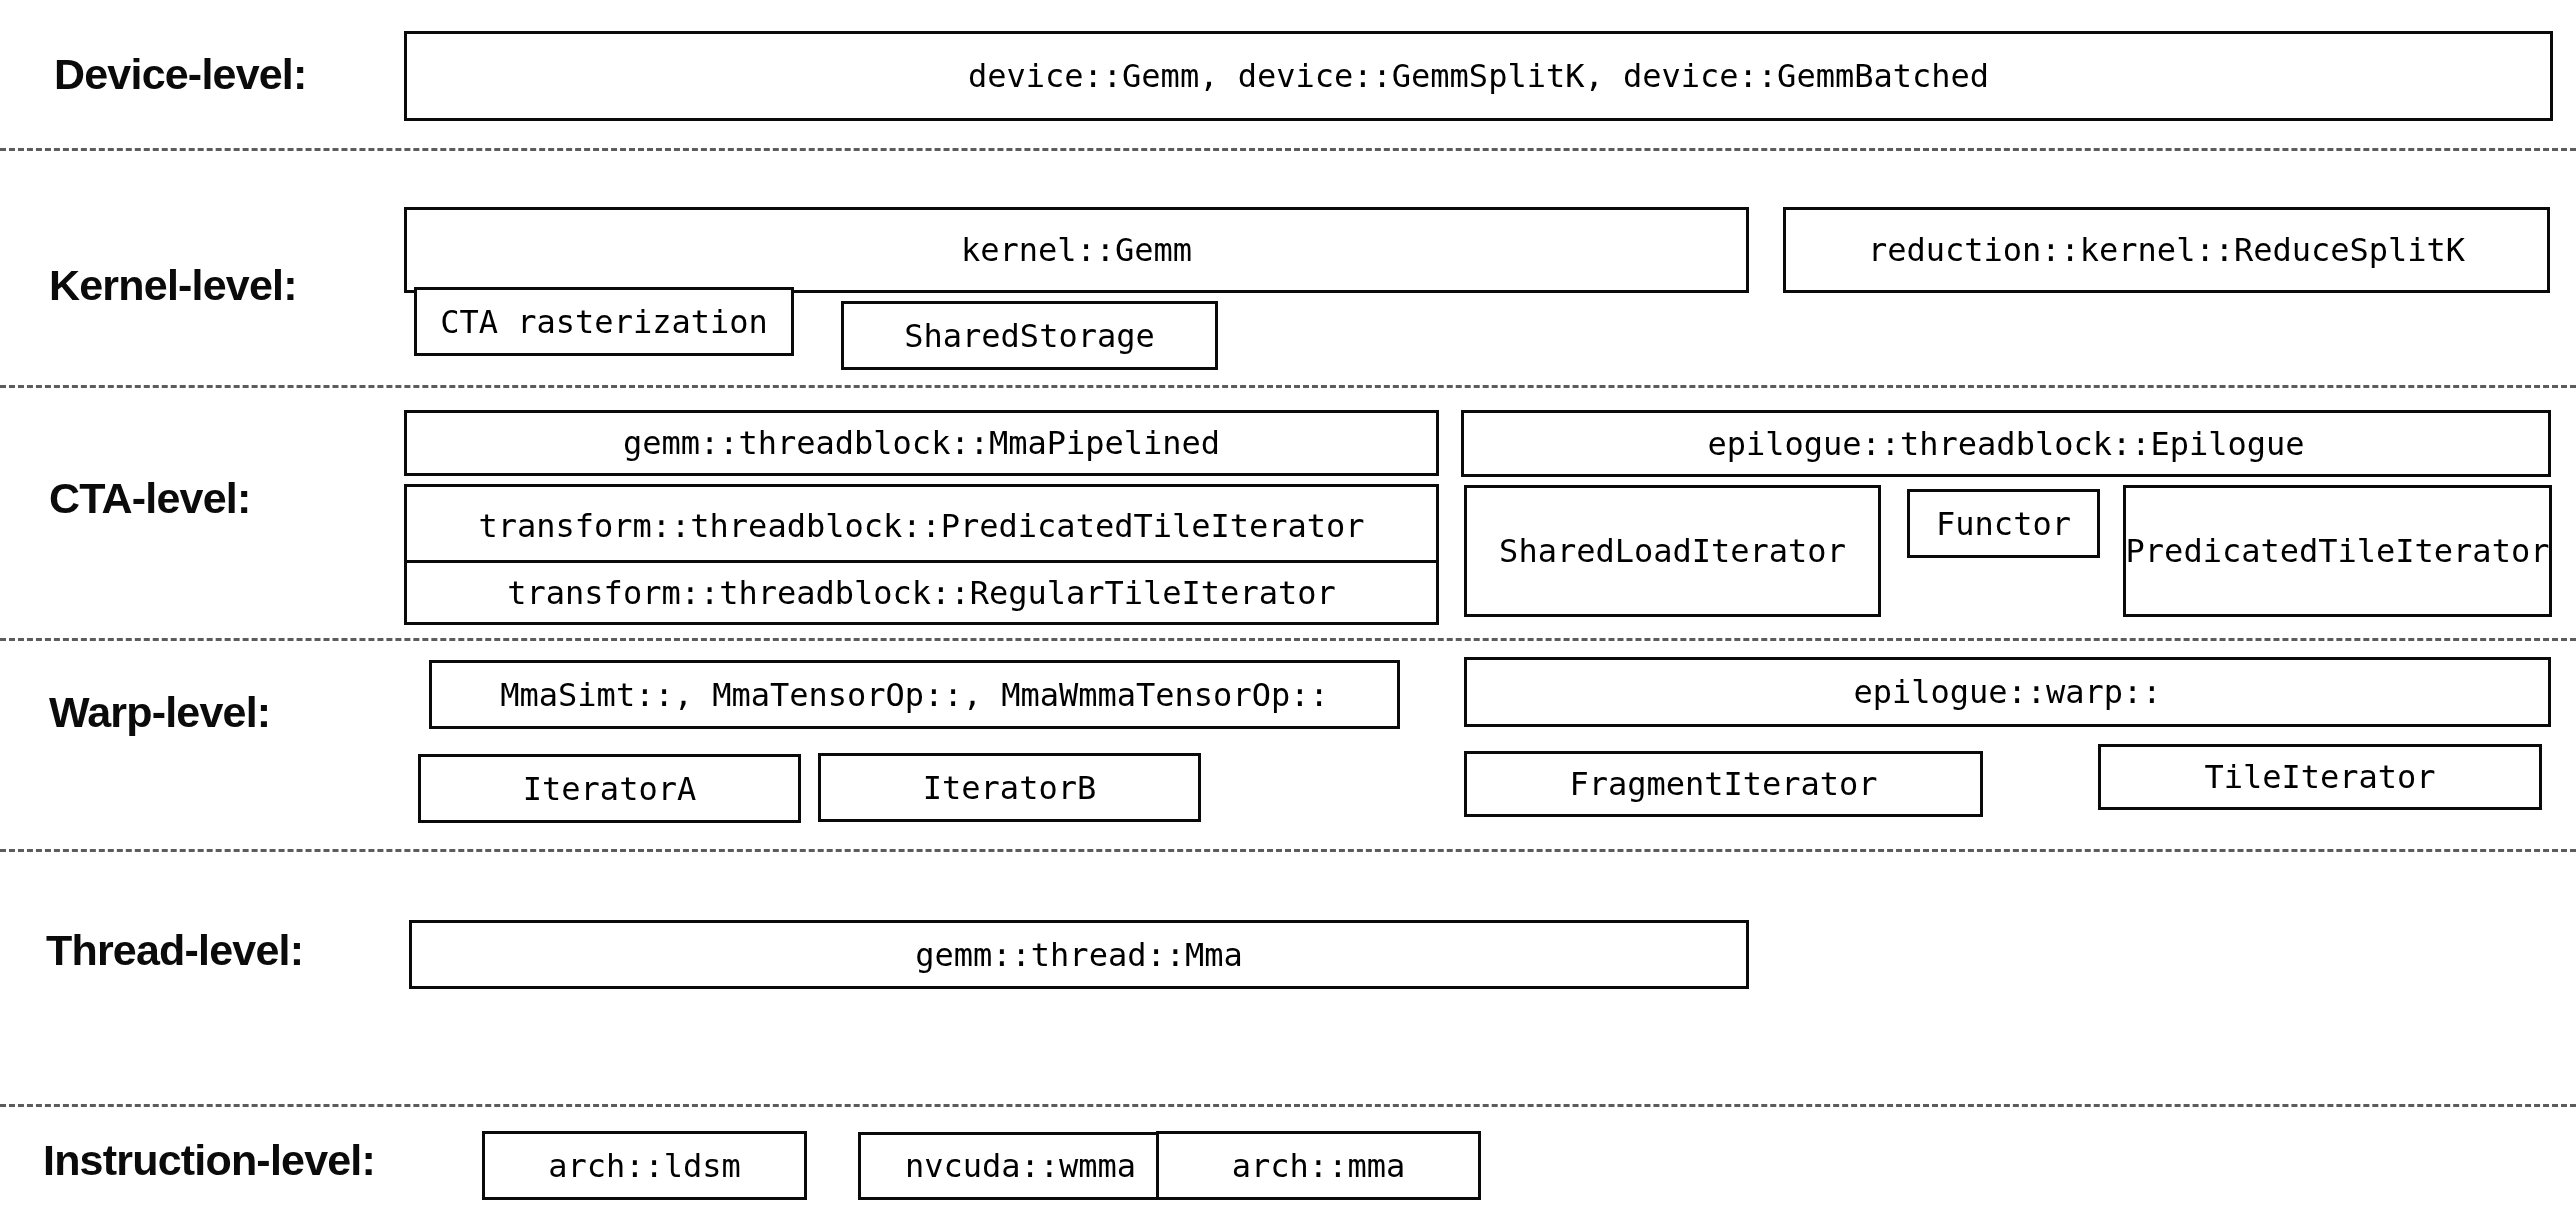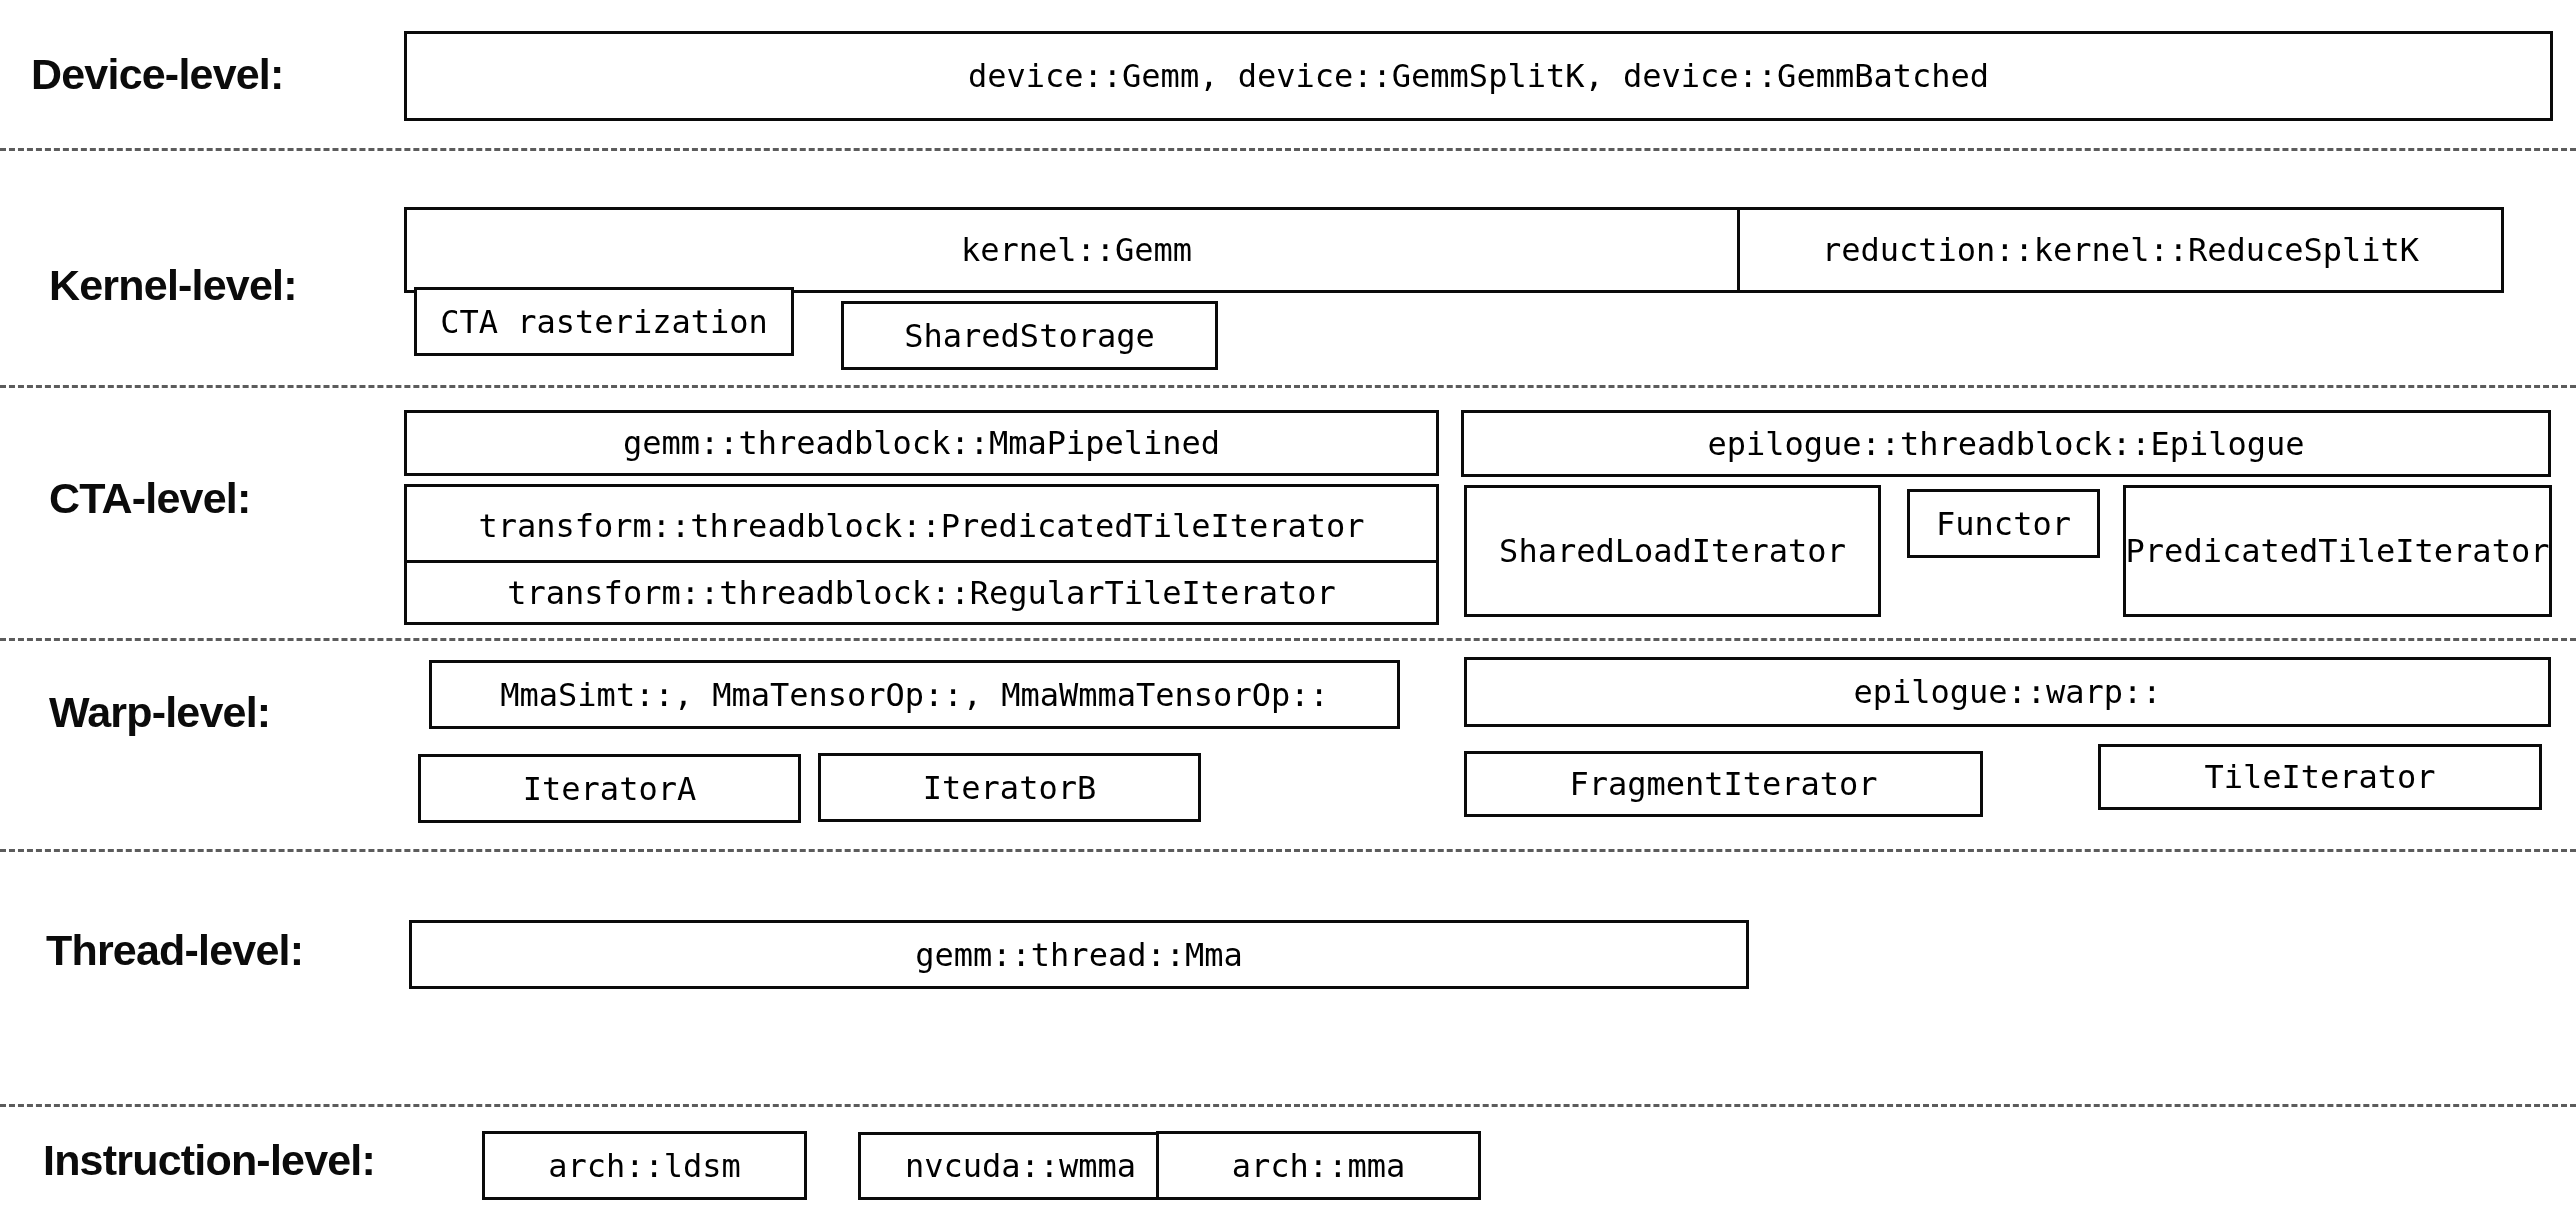--- a/index.html
+++ b/index.html
@@ -43,37 +43,37 @@
     width: 2576px;
     height: 0;
     border-top: 3.8px dashed #5c5c5c;
   }
 </style>
 </head>
 <body>
 
 <div id="canvas">
 
-  <div class="level-label" style="left:31px; top:47px;">Device-level:</div>
+  <div class="level-label" style="left:54px; top:47px;">Device-level:</div>
   <div class="level-label" style="left:49px; top:258px;">Kernel-level:</div>
   <div class="level-label" style="left:49px; top:471px;">CTA-level:</div>
   <div class="level-label" style="left:49px; top:685px;">Warp-level:</div>
   <div class="level-label" style="left:46px; top:923px;">Thread-level:</div>
   <div class="level-label" style="left:43px; top:1133px;">Instruction-level:</div>
 
   <div class="separator" style="top:148px;"></div>
   <div class="separator" style="top:385px;"></div>
   <div class="separator" style="top:638px;"></div>
   <div class="separator" style="top:849px;"></div>
   <div class="separator" style="top:1104px;"></div>
 
   <div class="box" style="left:404px; top:31px; width:2149px; height:90px;">device::Gemm, device::GemmSplitK, device::GemmBatched</div>
 
   <div class="box" style="left:404px; top:207px; width:1345px; height:86px;">kernel::Gemm</div>
-  <div class="box" style="left:1737px; top:207px; width:767px; height:86px;">reduction::kernel::ReduceSplitK</div>
+  <div class="box" style="left:1783px; top:207px; width:767px; height:86px;">reduction::kernel::ReduceSplitK</div>
   <div class="box" style="left:414px; top:287px; width:380px; height:69px;">CTA rasterization</div>
   <div class="box" style="left:841px; top:301px; width:377px; height:69px;">SharedStorage</div>
 
   <div class="box" style="left:404px; top:410px; width:1035px; height:66px;">gemm::threadblock::MmaPipelined</div>
   <div class="box" style="left:1461px; top:410px; width:1090px; height:67px;">epilogue::threadblock::Epilogue</div>
   <div class="box" style="left:404px; top:484px; width:1035px; height:84px;">transform::threadblock::PredicatedTileIterator</div>
   <div class="box" style="left:404px; top:560px; width:1035px; height:65px;">transform::threadblock::RegularTileIterator</div>
   <div class="box" style="left:1464px; top:485px; width:417px; height:132px;">SharedLoadIterator</div>
   <div class="box" style="left:1907px; top:489px; width:193px; height:69px;">Functor</div>
   <div class="box" style="left:2123px; top:485px; width:429px; height:132px;">PredicatedTileIterator</div>

